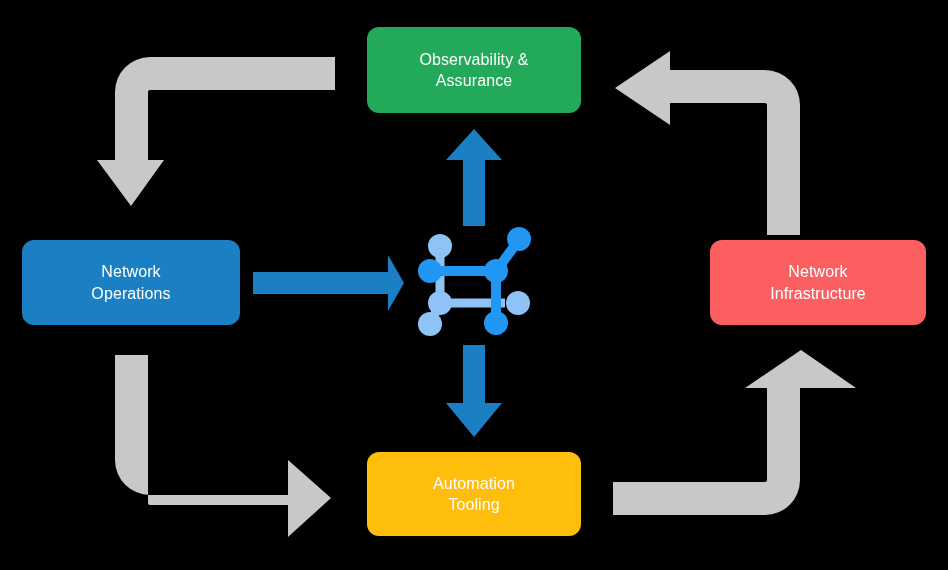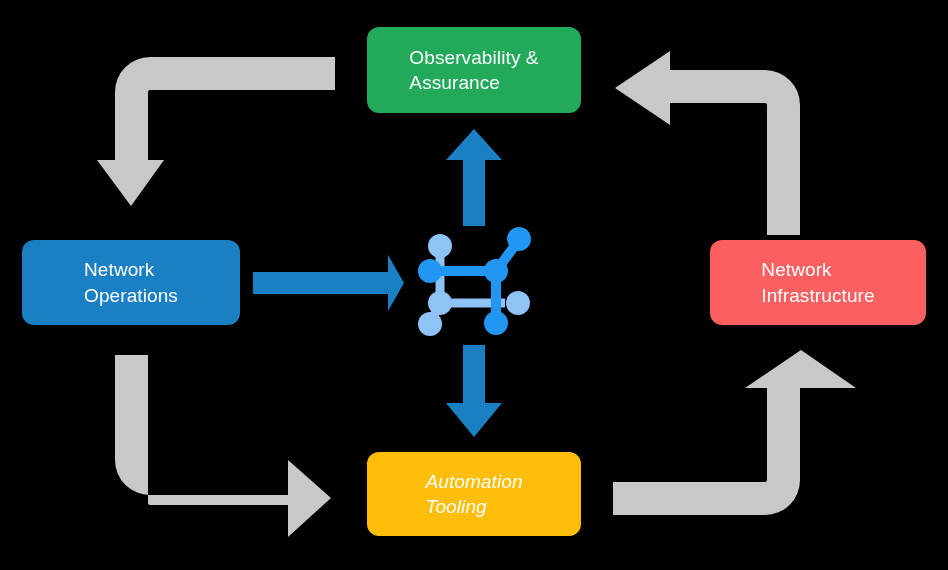--- a/index.html
+++ b/index.html
@@ -16,23 +16,23 @@
     height: 570px;
     background: #000000;
     overflow: hidden;
   }
   .node-box {
     position: absolute;
     border-radius: 12px;
     display: flex;
     align-items: center;
     justify-content: center;
-    text-align: left;
+    text-align: center;
     color: #ffffff;
-    font-size: 19px;
+    font-size: 16px;
     line-height: 1.32;
     font-weight: 400;
     letter-spacing: 0.1px;
     box-sizing: border-box;
     padding: 6px 20px;
     white-space: pre-line;
   }
   #box-observability {
     left: 367px; top: 27px; width: 214px; height: 86px;
     background: #22A95A;
@@ -180,16 +180,16 @@
 
   <div class="node-box" id="box-observability" style="background: rgb(34, 169, 90); color: rgb(255, 255, 255);">Observability &amp;
 Assurance</div>
 
   <div class="node-box" id="box-network-operations" style="background: rgb(27, 127, 195); color: rgb(255, 255, 255);">Network
 Operations</div>
 
   <div class="node-box" id="box-network-infrastructure" style="background: rgb(251, 95, 96); color: rgb(255, 255, 255);">Network
 Infrastructure</div>
 
-  <div class="node-box" id="box-automation-tooling" style="background: rgb(255, 190, 11); color: rgb(255, 255, 255); font-style: italic;">Automation
+  <div class="node-box" id="box-automation-tooling" style="background: rgb(255, 190, 11); color: rgb(255, 255, 255);">Automation
 Tooling</div>
 
 </div>
 
 </body></html>

